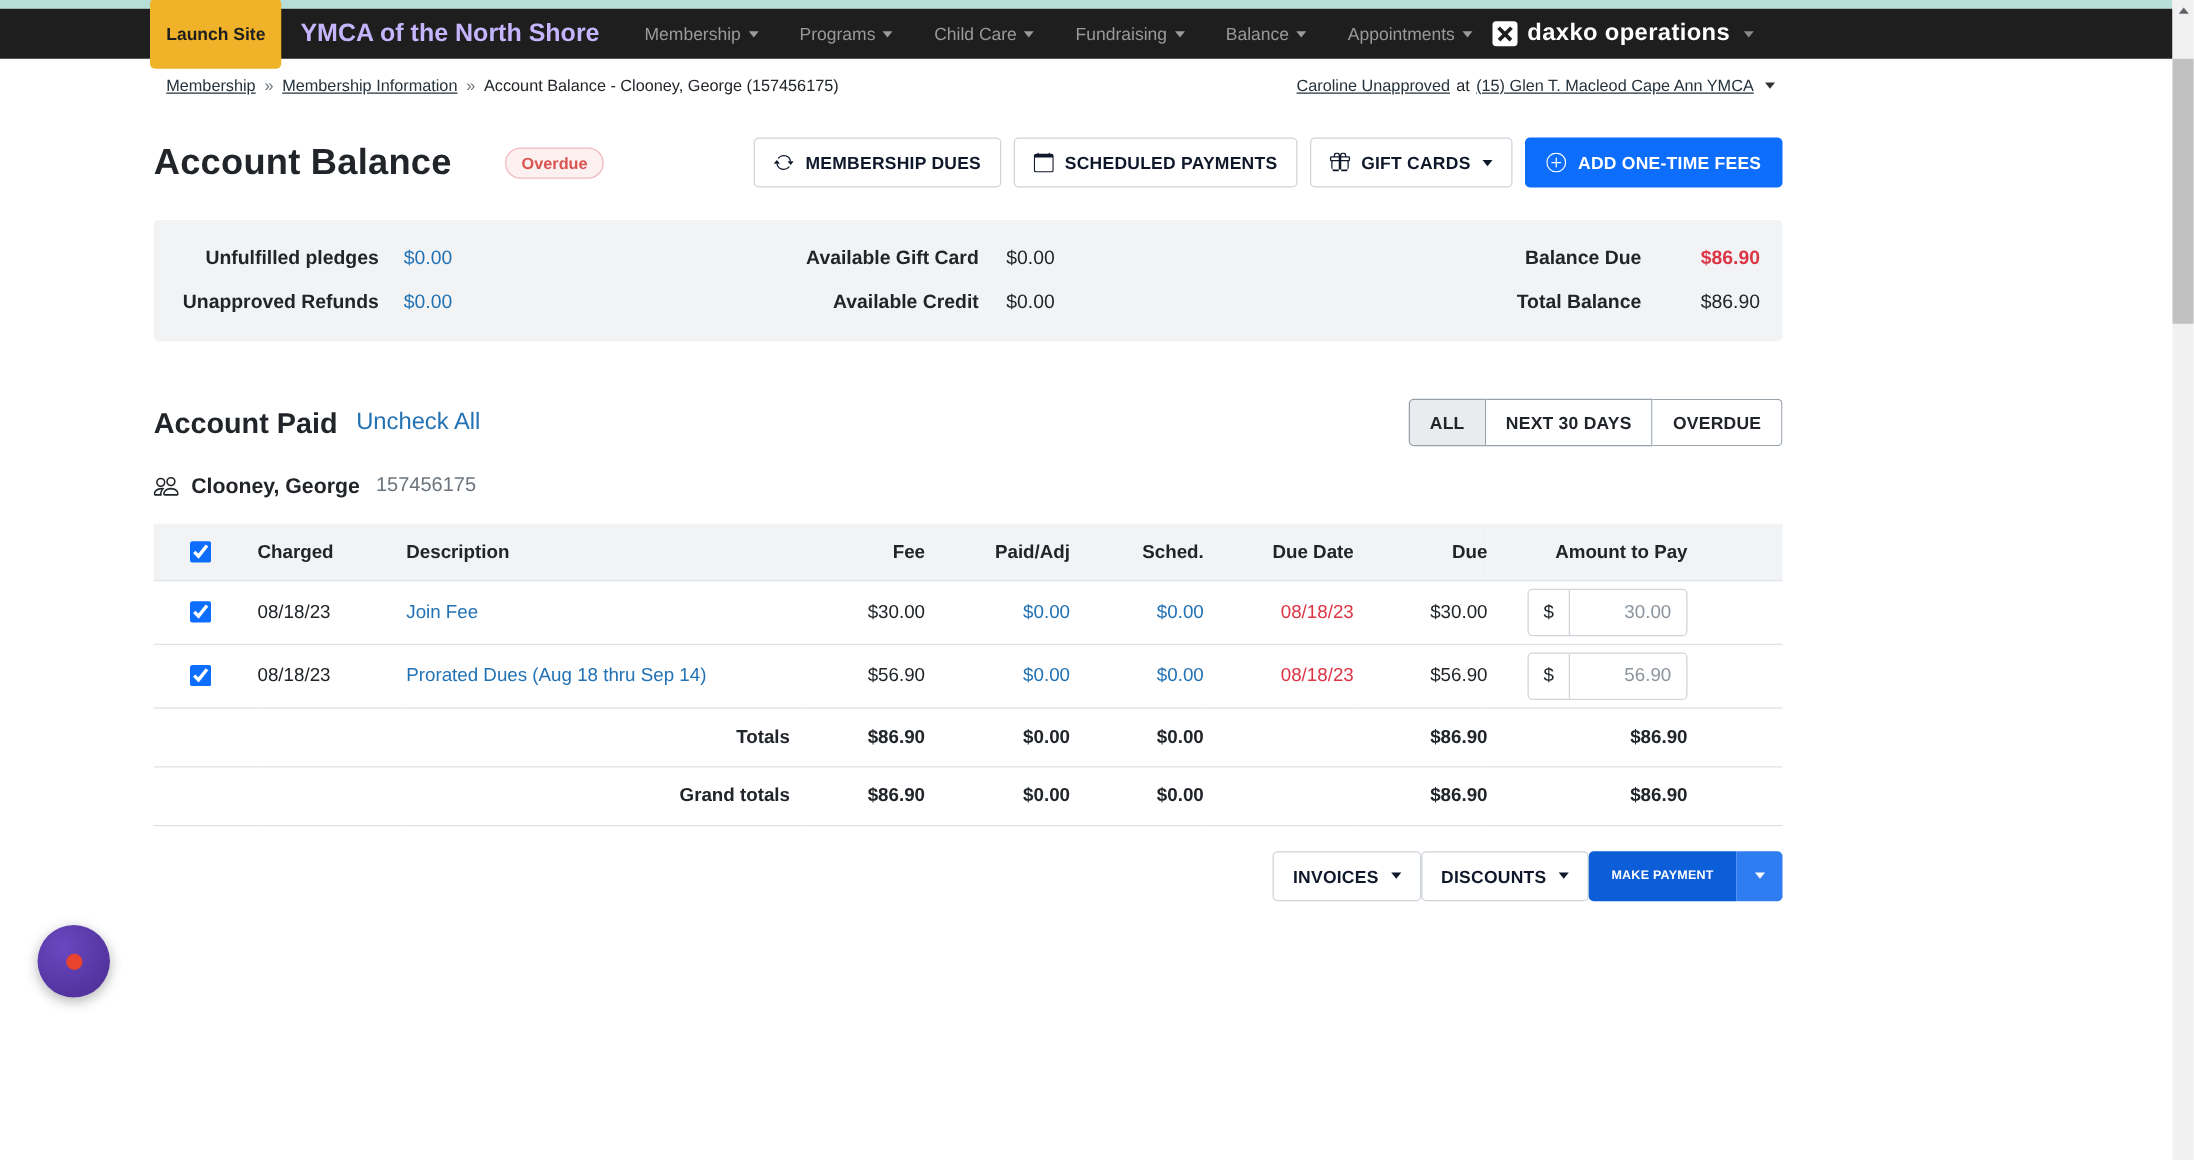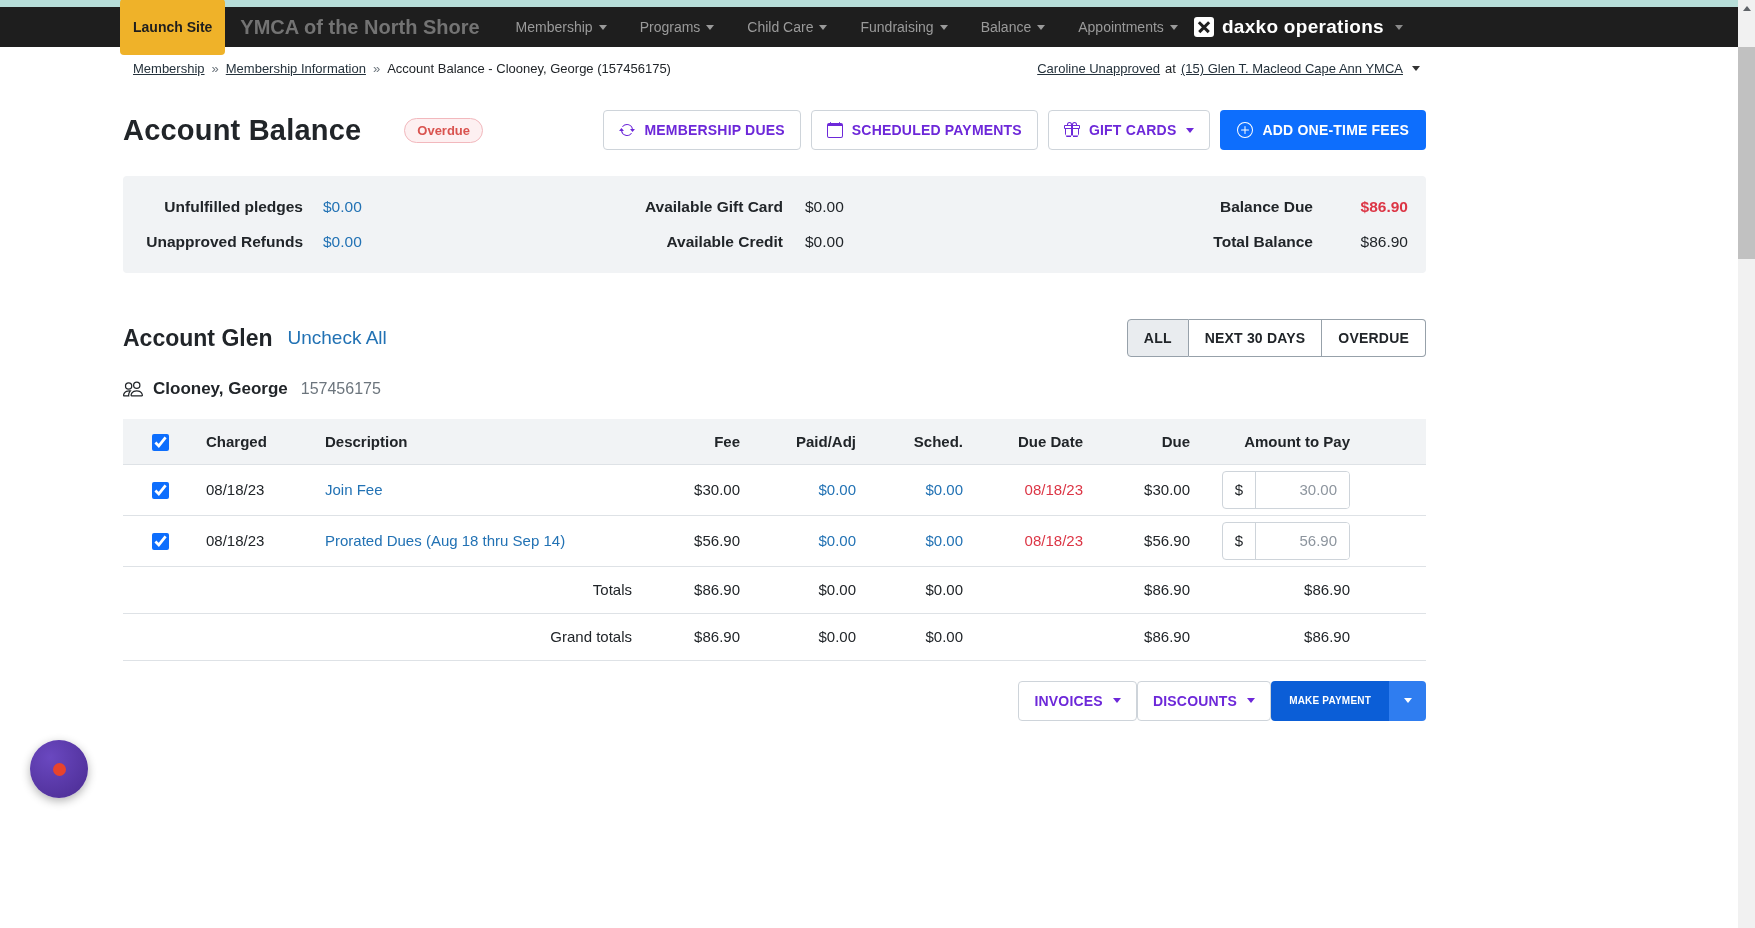--- a/index.html
+++ b/index.html
@@ -4,21 +4,21 @@
 <style>
   * { margin:0; padding:0; box-sizing:border-box; }
   html,body { width:1755px; height:928px; }
   body { font-family:"Liberation Sans", sans-serif; background:#fff; position:relative; overflow:hidden; color:#212529; }
   a { cursor:pointer; text-decoration:none; }
 
   
   .top-strip { height:7px; background:#b7ded9; width:1738px; }
   .navbar { height:40px; background:#1e1e1e; display:flex; align-items:center; padding-left:120px; width:1738px; }
   .launch-btn { background:#efb229; color:#1e1e1e; font-weight:700; font-size:14px; padding:20px 13px; border:none; border-radius:4px; cursor:pointer; font-family:inherit; }
-  .brand { margin-left:15px; color:#737373; font-size:20px; font-weight:700; white-space:nowrap; }
+  .brand { margin-left:15px; color:#c4b5fd; font-size:20px; font-weight:700; white-space:nowrap; }
   .nav-menus { display:flex; margin-left:36px; gap:33px; }
   .nav-item { display:flex; align-items:center; gap:6px; color:#9a9a9a; font-size:14px; cursor:pointer; white-space:nowrap; }
   .caret-down { width:0; height:0; border-left:4px solid transparent; border-right:4px solid transparent; border-top:5px solid currentColor; display:inline-block; }
   .daxko { margin-left:auto; margin-right:335px; display:flex; align-items:center; gap:8px; color:#fff; cursor:pointer; }
   .daxko-mark { width:20px; height:20px; background:#fff; border-radius:3px; position:relative; flex:none; }
   .daxko-mark::before, .daxko-mark::after { content:""; position:absolute; left:50%; top:50%; width:14px; height:2.5px; background:#1e1e1e; }
   .daxko-mark::before { transform:translate(-50%,-50%) rotate(45deg); }
   .daxko-mark::after  { transform:translate(-50%,-50%) rotate(-45deg); }
   .daxko-text { font-size:19px; font-weight:700; letter-spacing:.3px; white-space:nowrap; }
   .daxko .caret-down { color:#8a8a8a; margin-left:3px; }
@@ -33,21 +33,21 @@
 
   
   .container { width:1303px; margin-left:123px; }
 
   .page-header { display:flex; align-items:center; margin-top:34px;gap:28px; }
   h1 { font-size:29px; font-weight:700; letter-spacing:.2px; }
   .badge-overdue { margin-left:15px; background:#fdf0f1; color:#d9534f; border:1px solid #f2b8bd; border-radius:13px; font-size:13px; font-weight:600; padding:4px 12px; }
   .header-actions { margin-left:auto; display:flex; gap:10px; }
 
   .btn { display:inline-flex; align-items:center; justify-content:center; gap:9px; height:40px; border-radius:4px; font-size:14px; font-weight:700; letter-spacing:.2px; cursor:pointer; font-family:inherit; white-space:nowrap; }
-  .btn-outline { background:#fff; border:1px solid #ced4da; color:#6d28d9; padding:0 15px; }
+  .btn-outline { background:#fff; border:1px solid #ced4da; color:#0f172a; padding:0 15px; }
   .btn-blue { background:#0d6efd; border:none; color:#fff; padding:0 17px; }
   .btn svg { flex:none; }
 
   
   .summary { margin-top:26px; background:#f1f3f5; border-radius:4px; padding:22px 18px; display:flex; flex-direction:column; gap:17px; font-size:15.5px; }
   .sum-row { display:flex; align-items:center; }
   .sum-label { font-weight:700; text-align:right; }
   .l1 { width:162px; } .v1 { width:160px; padding-left:20px; }
   .l2 { width:320px; } .v2 { width:130px; padding-left:22px; }
   .l3 { flex:1; }      .v3 { width:95px; text-align:right; }
@@ -76,21 +76,21 @@
   thead th { background:#f1f3f5; font-weight:700; height:45px; text-align:right; }
   th.ta-l, td.ta-l { text-align:left; }
   tbody td { height:51px; border-top:1px solid #dee2e6; text-align:right; }
   td.check-cell, th.check-cell { padding-left:29px; text-align:left; }
   td.amt-cell, th.amt-cell { padding-right:76px; }
   input[type="checkbox"] { width:17px; height:17px; accent-color:#0d6efd; cursor:pointer; vertical-align:middle; }
   .duedate-red { color:#dc3545; }
   .amt-group { display:inline-flex; height:38px; border:1px solid #ced4da; border-radius:4px; overflow:hidden; background:#fff; vertical-align:middle; }
   .amt-prefix { width:33px; display:flex; align-items:center; justify-content:center; border-right:1px solid #ced4da; color:#212529; font-size:15px; }
   .amt-input { width:93px; border:none; outline:none; text-align:right; padding:0 12px; font-size:15px; color:#8d959e; font-family:inherit; background:#fff; }
-  tr.totals td { font-weight:400; height:47px; }
+  tr.totals td { font-weight:700; height:47px; }
   tr.grand td { border-bottom:1px solid #dee2e6; }
   td.totals-label { text-align:right; padding-right:11px; }
 
   
   .footer-actions { display:flex; justify-content:flex-end; margin-top:20px; align-items:center; }
   .btn .caret-down { margin-left:1px; }
   .split { display:inline-flex; }
   .split-main { background:#0b5ed7; color:#fff; border:none; border-radius:4px 0 0 4px; padding:0 18px; height:40px; font-weight:700; font-size:10px; letter-spacing:.2px; cursor:pointer; font-family:inherit; }
   .split-caret { width:37px; background:#2f7df0; border:none; border-radius:0 4px 4px 0; display:flex; align-items:center; justify-content:center; color:#fff; cursor:pointer; }
 
@@ -208,21 +208,21 @@
       <span class="sum-label l1">Unapproved Refunds</span>
       <span class="v1"><a class="link">$0.00</a></span>
       <span class="sum-label l2">Available Credit</span>
       <span class="v2">$0.00</span>
       <span class="sum-label l3">Total Balance</span>
       <span class="v3">$86.90</span>
     </div>
   </div>
 
   <div class="fees-head">
-    <h2>Account Glen</h2>
+    <h2>Account Paid</h2>
     <a class="uncheck">Uncheck All</a>
     <div class="filters">
       <button class="filter-btn active">ALL</button>
       <button class="filter-btn">NEXT 30 DAYS</button>
       <button class="filter-btn">OVERDUE</button>
     </div>
   </div>
 
   <div class="member-row">
     <svg width="20" height="20" viewBox="0 0 16 16" fill="#212529">

